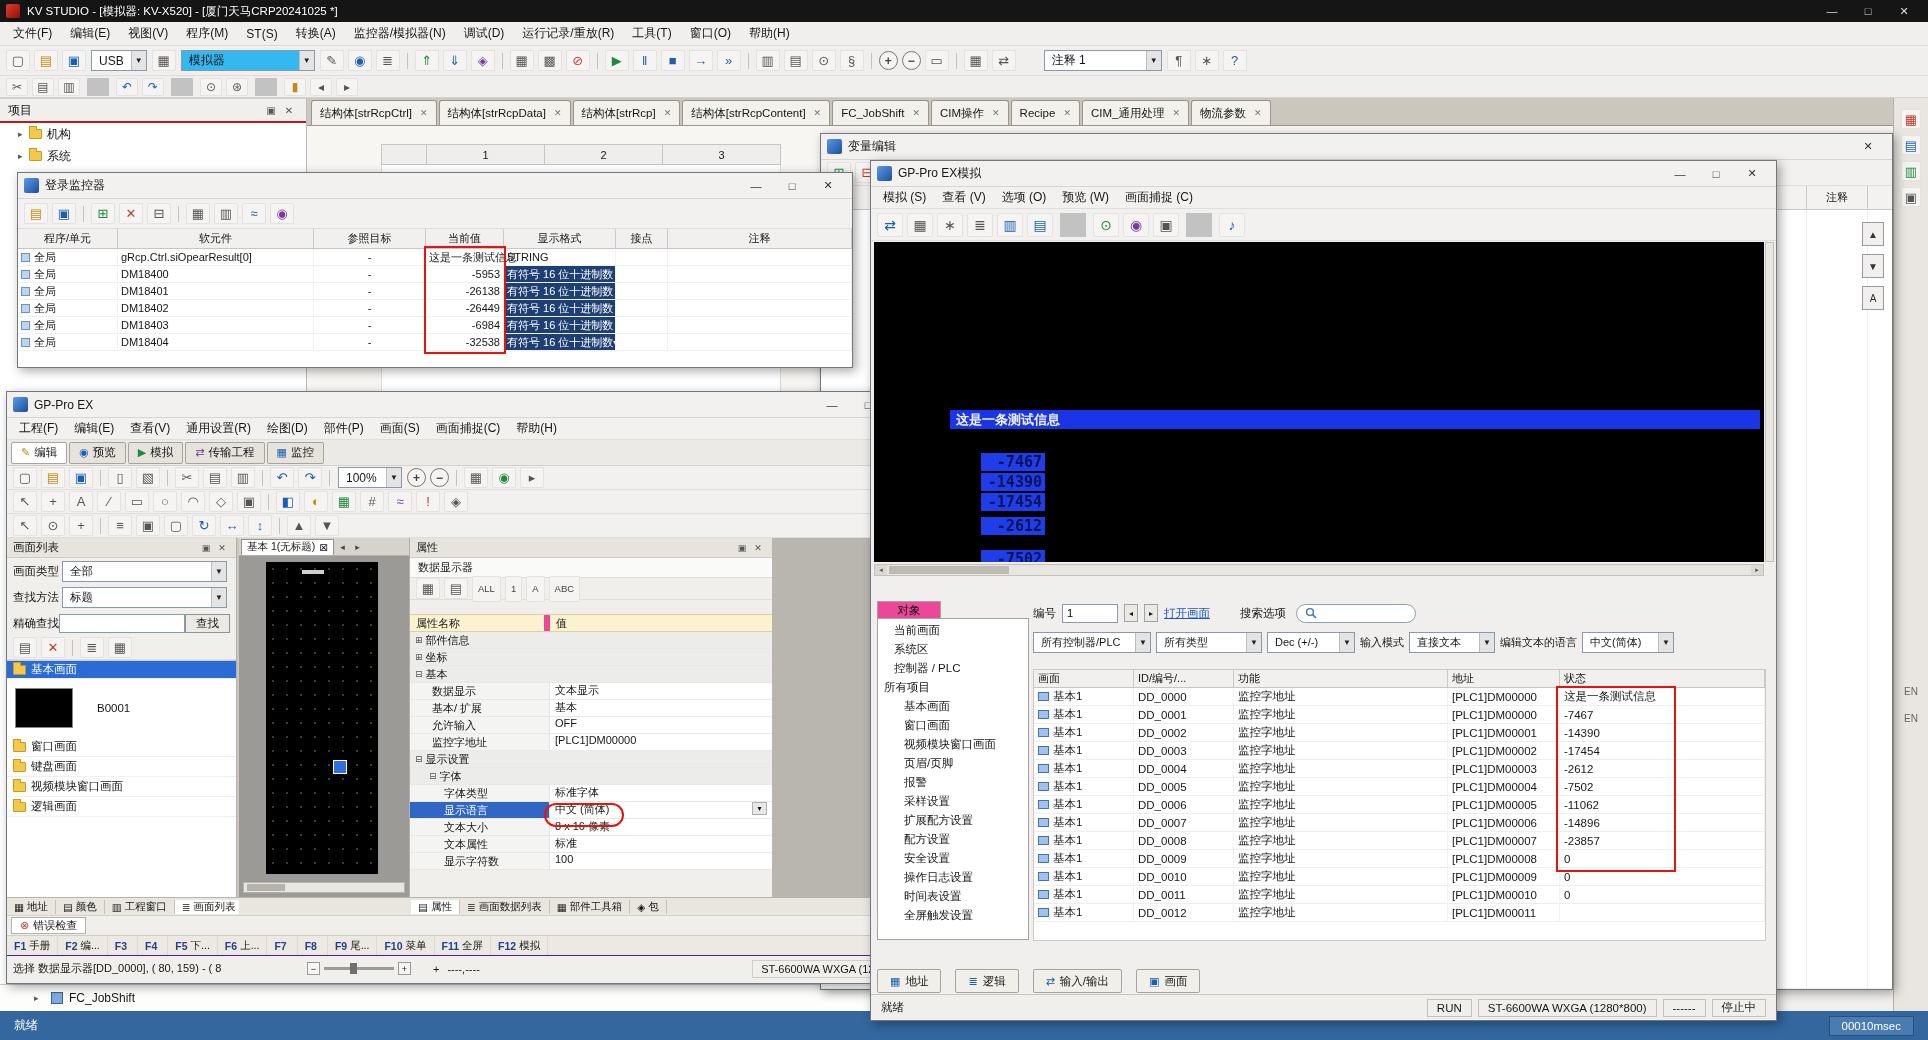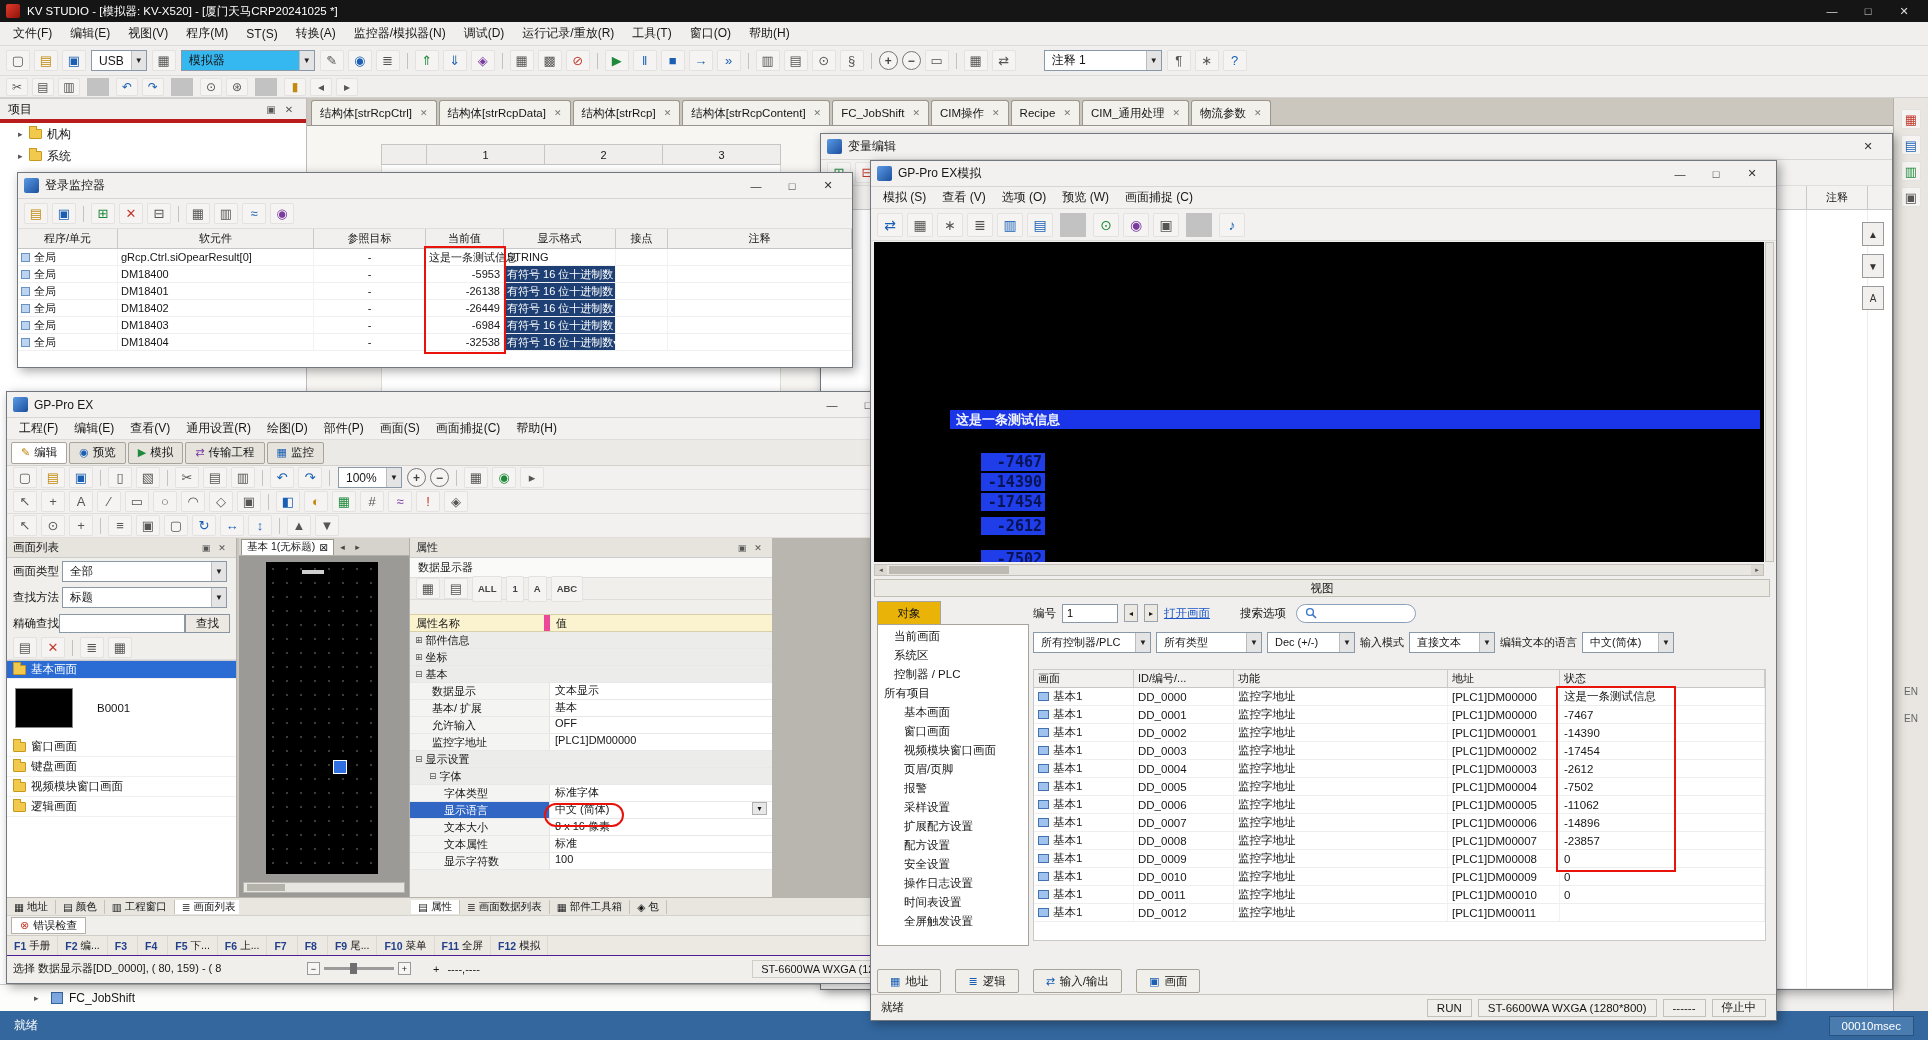--- a/index.html
+++ b/index.html
@@ -13,42 +13,42 @@
 .wbtns{margin-left:auto;display:flex}
 .wbtns span{width:36px;height:24px;display:flex;align-items:center;justify-content:center;font-size:11px;color:#333}
 .wmenu{height:22px;display:flex;align-items:center;background:#f2f1ef;border-bottom:1px solid #e0deda;padding-left:4px}
 .wmenu .mi{padding:2px 8px;white-space:nowrap}
 .wtb{display:flex;align-items:center;background:#f2f1ef;border-bottom:1px solid #e0deda;padding:0 4px}
 
 .icgrp{display:flex;align-items:center}
 .ic{flex:0 0 auto;width:24px;height:21px;display:flex;align-items:center;justify-content:center;font-size:13px;line-height:1;color:#444;margin:0 2px;border:1px solid rgba(0,0,0,.07);border-radius:2px;background:#f5f4f2}
 .ic.sep{width:1px;min-width:1px;height:16px;background:#c2c2c2;border:none;margin:0 5px;border-radius:0}
 .ic.rnd{width:19px;height:19px;border-radius:50%;border:1px solid #777;font-weight:bold;font-size:12px}
-.ic.wide{width:auto;padding:12px 5px;font-size:9.5px;font-weight:bold}
+.ic.wide{width:auto;padding:12px 5px;font-size:9.5px;font-weight:normal}
 .c-red{color:#c0392b}.c-blue{color:#1a5fb4}.c-green{color:#1f8a3b}.c-amber{color:#c28a10}.c-purple{color:#7a3aa0}.c-gray{color:#555}
 .combo{display:flex;align-items:stretch;height:21px;border:1px solid #8a99a8;background:#fff;margin:0 3px;flex:0 0 auto}
 .combo .cval{padding:0 7px;display:flex;align-items:center;white-space:nowrap}
 .combo .cdd{width:15px;display:flex;align-items:center;justify-content:center;font-size:8px;color:#222;background:#e4e4e4;border-left:1px solid #bcbcbc}
 .combo.blue .cval{background:#35b7f0}
 .fold{width:13px;height:10px;flex:0 0 auto;background:#f2c94c;border:1px solid #c79a1e;border-radius:1px;position:relative;margin-right:5px}
 .fold:before{content:"";position:absolute;top:-4px;left:-1px;width:6px;height:3px;background:#f2c94c;border:1px solid #c79a1e;border-bottom:none}
 .tar{width:11px;font-size:9px;color:#555;flex:0 0 auto}
 .lnk{color:#1a56c4;text-decoration:underline;white-space:nowrap}
 
 #kv{position:absolute;inset:0;background:#f0efed}
 #kvtitle{height:22px;background:#151515;color:#fff;display:flex;align-items:center;padding:0 6px;font-size:11.5px}
 #kvtitle .appic{width:14px;height:14px;background:linear-gradient(135deg,#e23b2e,#8f1208);margin-right:7px;border-radius:2px}
 #kvtitle .wbtns span{color:#ddd;height:22px}
 #kvmenu{height:24px;display:flex;align-items:center;background:#f0efed;border-bottom:1px solid #dddcd8;padding-left:4px;font-size:12px}
 #kvmenu .mi{padding:3px 9px;white-space:nowrap}
 #kvtb1{height:30px;display:flex;align-items:center;background:#f0efed;border-bottom:1px solid #dddcd8;padding:0 4px}
 #kvtb2{height:22px;display:flex;align-items:center;background:#f0efed;border-bottom:1px solid #d4d2ce;padding:0 4px}
 #kvtb2 .ic{width:22px;height:18px;font-size:12px}
 #proj{position:absolute;left:0;top:98px;width:307px;height:886px;background:#fff;border-right:1px solid #bcbcbc;border-top:1px solid #cfcfcf}
-#proj .ph{height:24px;display:flex;align-items:center;background:#f0efed;border-bottom:4px solid #b91c1c;padding:0 8px;font-size:12px}
+#proj .ph{height:24px;display:flex;align-items:center;background:#f0efed;border-bottom:2px solid #b91c1c;padding:0 8px;font-size:12px}
 #proj .ph .pbtn{margin-left:auto;width:18px;text-align:center;color:#555;font-size:10px}
 #proj .ph .pbtn+.pbtn{margin-left:0}
 .ti{height:22px;display:flex;align-items:center;padding-left:18px;font-size:12px}
 #tabsrow{position:absolute;left:307px;top:98px;right:35px;height:28px;background:#cbc7bf;border-bottom:1px solid #9a968e;display:flex;align-items:flex-end;padding:3px 4px 0;overflow:hidden}
 .tab{display:flex;align-items:center;height:25px;background:#f2f1ec;border:1px solid #9a968e;border-bottom:none;border-radius:3px 3px 0 0;padding:0 8px;margin-right:2px;font-size:11.5px;white-space:nowrap}
 .tab .tx{margin-left:8px;color:#777;font-size:9px}
 #content{position:absolute;left:307px;top:126px;right:35px;bottom:56px;background:#f7f6f3}
 .gridhdr{position:absolute;left:74px;top:18px;display:flex}
 .gh{width:118px;height:21px;background:#efeeec;border:1px solid #c6c5c2;border-left:none;display:flex;align-items:center;justify-content:center;font-size:11px}
 .gh.corner{width:46px;border-left:1px solid #c6c5c2}
@@ -162,21 +162,21 @@
 .scr{position:absolute;left:3px;top:81px;width:890px;height:320px;background:#000;overflow:hidden}
 .msgbar{position:absolute;left:76px;top:168px;width:810px;height:19px;background:#1a35e8;color:#eef2ff;display:flex;align-items:center;padding-left:6px;font-weight:bold;font-size:13px}
 .sval{position:absolute;left:107px;width:64px;height:18px;background:#1f3de8;color:#071353;display:flex;align-items:center;justify-content:flex-end;padding-right:3px;font:bold 15px "DejaVu Sans Mono","Liberation Mono",monospace}
 .sv0{top:211px}.sv1{top:231px}.sv2{top:251px}.sv3{top:275px}.sv4{top:308px}
 .vscr{position:absolute;left:894px;top:81px;width:9px;height:320px;background:#e8e6e0;border:1px solid #c5c1ba}
 .hscr{position:absolute;left:3px;top:403px;width:890px;height:12px;background:#e8e6e0;border:1px solid #c5c1ba}
 .hscr .thumb{position:absolute;left:14px;top:1px;width:120px;height:8px;background:#bdbab3}
 .hscr .sar{position:absolute;top:0;width:12px;height:100%;display:flex;align-items:center;justify-content:center;font-size:7px;color:#555;background:#dcd9d2}
 .viewbar{position:absolute;left:3px;top:418px;right:6px;height:18px;background:#eceae4;border:1px solid #c2beb6;display:flex;align-items:center;justify-content:center;font-size:11.5px}
 .objwrap{position:absolute;left:6px;top:440px;width:152px;height:342px;font-size:11.5px}
-.objtab{width:64px;height:23px;background:#eab308;border:1px solid #a8a49c;border-bottom:none;display:flex;align-items:center;justify-content:center}
+.objtab{width:64px;height:17px;background:#ec4899;border:1px solid #a8a49c;border-bottom:none;display:flex;align-items:center;justify-content:center}
 .objlist{height:322px;background:#fff;border:1px solid #a8a49c;overflow:hidden;padding-top:2px}
 .oti{height:19px;display:flex;align-items:center;white-space:nowrap;overflow:hidden}
 .t0{padding-left:6px}.t1{padding-left:16px}.t2{padding-left:26px}
 .vright{position:absolute;left:162px;top:440px;right:10px;height:342px}
 .vrow1{height:24px;display:flex;align-items:center;gap:6px;font-size:11.5px;white-space:nowrap}
 .tin{width:56px;height:19px;border:1px solid #8a99a8;padding:0 4px;font-size:11px}
 .spin{width:14px;height:18px;border:1px solid #9aa4ae;background:#ece9e3;display:flex;align-items:center;justify-content:center;font-size:8px}
 .spill{width:120px;height:19px;border:1px solid #8aa0b8;border-radius:10px;background:#fff;display:flex;align-items:center;padding-left:8px;margin-left:4px}
 .vrow2{margin-top:6px;height:22px;display:flex;align-items:center;gap:5px;font-size:11px;white-space:nowrap}
 .vrow2 .combo{margin:0}
@@ -1080,21 +1080,20 @@
         <div class="sval sv4">-7502</div>
       </div>
   </div>
   <div class="vscr"></div>
   <div class="hscr">
     <span class="sar" style="left:0">◂</span>
     <i class="thumb"></i>
     <span class="sar" style="right:0">▸</span>
   </div>
 
-  <div class="viewbar">视图</div>
 
   <div class="objwrap">
     <div class="objtab">对象</div>
     <div class="objlist">
 
     <div class="oti t1">当前画面</div>
         <div class="oti t1">系统区</div>
         <div class="oti t1">控制器 / PLC</div>
         <div class="oti t0">所有项目</div>
         <div class="oti t2">基本画面</div>

